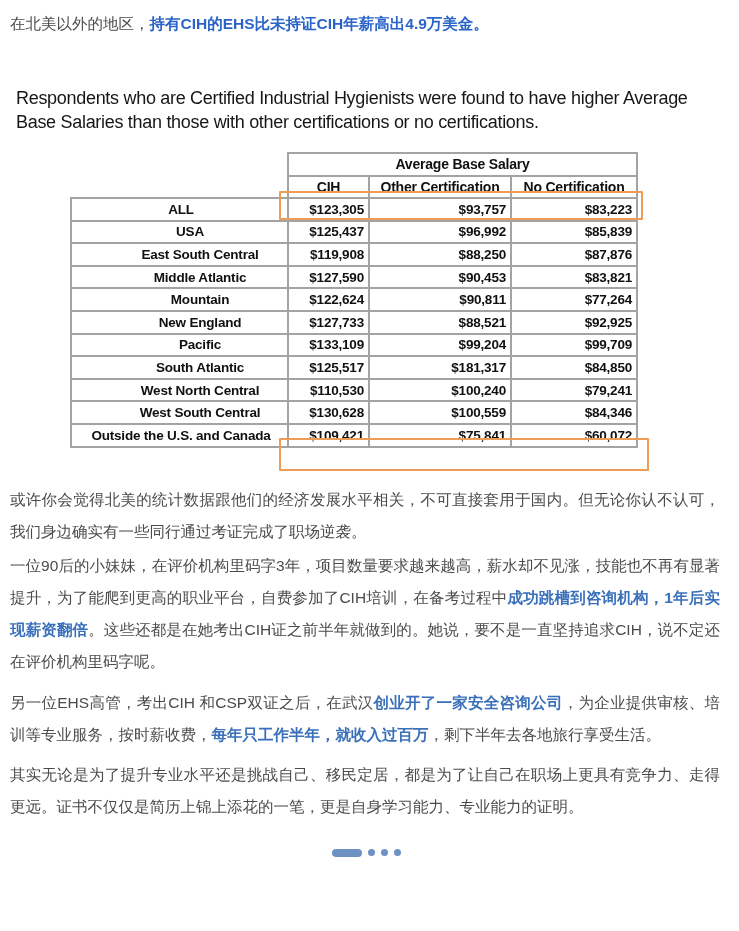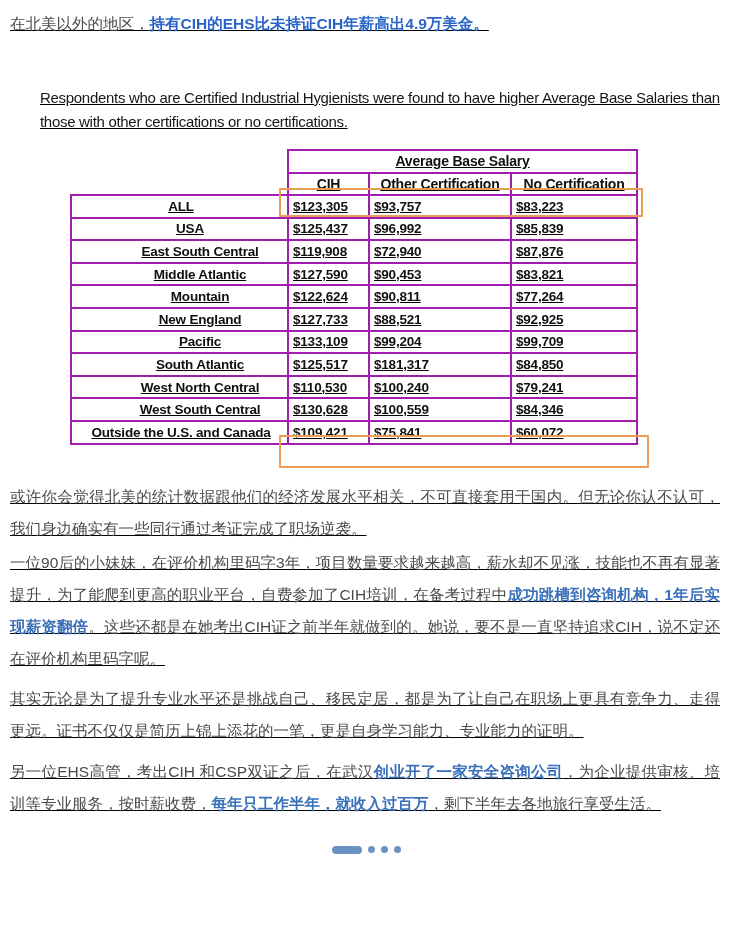--- a/index.html
+++ b/index.html
@@ -1,56 +1,56 @@
 <!DOCTYPE html>
 <html><head>
 <meta charset="utf-8">
 <style>
   html,body{margin:0;padding:0;background:#ffffff;}
   body{
     width:739px;height:931px;overflow:hidden;
     font-family:"Liberation Sans","DejaVu Sans",sans-serif;
     -webkit-font-smoothing:antialiased;
   }
-  .page{width:732px;position:relative;text-decoration:underline;}
+  .page{width:732px;position:relative;}
 
   
   .zh{
     color:#4b4b4b;font-size:15.5px;line-height:32px;
     text-align:justify;margin:0 12px 0 10px;
   }
   .headline{padding-top:12px;line-height:24px;}
   .seg-normal{color:inherit;}
   .seg-blue{color:#3a70ba;font-weight:700;}
   .seg-blue-strong{color:#2a64c8;font-weight:700;}
 
   .para-intro{margin-top:36px;}
   .para-story1{margin-top:2px;}
   .para-story2{margin-top:9px;}
   .para-summary{margin-top:8px;}
 
   
   .figure{margin-top:50px;}
   .caption{
-    margin-left:40px;width:688px;
-    color:#161616;font-size:15px;line-height:24px;
+    margin-left:16px;width:688px;
+    color:#161616;font-size:18px;line-height:24px;
     letter-spacing:-0.3px;
   }
   .table-wrap{position:relative;margin:4px 0 0 70px;width:566px;}
   table.salary{
     border-collapse:collapse;table-layout:fixed;width:566px;
     font-family:"Liberation Sans","DejaVu Sans",sans-serif;
     color:#101010;font-size:13.5px;font-weight:700;letter-spacing:-0.2px;
   }
-  table.salary td{border:2px solid #a21caf;padding:0 4px;height:20.6px;
+  table.salary td{border:2px solid #a3a3a3;padding:0 4px;height:20.6px;
     overflow:hidden;white-space:nowrap;}
   table.salary td.blank{border:none;background:transparent;}
   table.salary tr.hdr td{height:20.5px;text-align:center;font-size:14px;}
   td.region{text-align:center;}
-  td.val{text-align:left;}
+  td.val{text-align:right;}
   .indent-0{padding-left:7px !important;}
   .indent-1{padding-left:25px !important;}
   .indent-2{padding-left:45px !important;}
 
   
   .hl-box{
     position:absolute;border:2px solid #ec9c54;border-radius:1px;
     pointer-events:none;background:transparent;
   }
   .hl-all{left:209px;top:39px;width:360px;height:25px;}
@@ -103,21 +103,21 @@
             </tr>
             <tr>
               <td class="region indent-1">USA</td>
               <td class="val">$125,437</td>
               <td class="val">$96,992</td>
               <td class="val">$85,839</td>
             </tr>
             <tr>
               <td class="region indent-2">East South Central</td>
               <td class="val">$119,908</td>
-              <td class="val">$72,940</td>
+              <td class="val">$88,250</td>
               <td class="val">$87,876</td>
             </tr>
             <tr>
               <td class="region indent-2">Middle Atlantic</td>
               <td class="val">$127,590</td>
               <td class="val">$90,453</td>
               <td class="val">$83,821</td>
             </tr>
             <tr>
               <td class="region indent-2">Mountain</td>
@@ -165,23 +165,23 @@
       </table>
       <div class="hl-box hl-all"></div>
       <div class="hl-box hl-outside"></div>
     </div>
   </div>
 
   <p class="zh para-intro"><span class="seg-normal">或许你会觉得北美的统计数据跟他们的经济发展水平相关，不可直接套用于国内。但无论你认不认可，我们身边确实有一些同行通过考证完成了职场逆袭。</span></p>
 
   <p class="zh para-story1"><span class="seg-normal">一位90后的小妹妹，在评价机构里码字3年，项目数量要求越来越高，薪水却不见涨，技能也不再有显著提升，为了能爬到更高的职业平台，自费参加了CIH培训，在备考过程中</span><span class="seg-blue">成功跳槽到咨询机构，1年后实现薪资翻倍</span><span class="seg-normal">。这些还都是在她考出CIH证之前半年就做到的。她说，要不是一直坚持追求CIH，说不定还在评价机构里码字呢。</span></p>
 
+  <p class="zh para-story2"><span class="seg-normal">另一位EHS高管，考出CIH 和CSP双证之后，在武汉</span><span class="seg-blue">创业开了一家安全咨询公司</span><span class="seg-normal">，为企业提供审核、培训等专业服务，按时薪收费，</span><span class="seg-blue">每年只工作半年，就收入过百万</span><span class="seg-normal">，剩下半年去各地旅行享受生活。</span></p>
+
   <p class="zh para-summary"><span class="seg-normal">其实无论是为了提升专业水平还是挑战自己、移民定居，都是为了让自己在职场上更具有竞争力、走得更远。证书不仅仅是简历上锦上添花的一笔，更是自身学习能力、专业能力的证明。</span></p>
-
-  <p class="zh para-story2"><span class="seg-normal">另一位EHS高管，考出CIH 和CSP双证之后，在武汉</span><span class="seg-blue">创业开了一家安全咨询公司</span><span class="seg-normal">，为企业提供审核、培训等专业服务，按时薪收费，</span><span class="seg-blue">每年只工作半年，就收入过百万</span><span class="seg-normal">，剩下半年去各地旅行享受生活。</span></p>
 
   <div class="divider">
     <span class="bar"></span>
     <span class="dot"></span>
     <span class="dot"></span>
     <span class="dot"></span>
   </div>
 
 </div>
 

